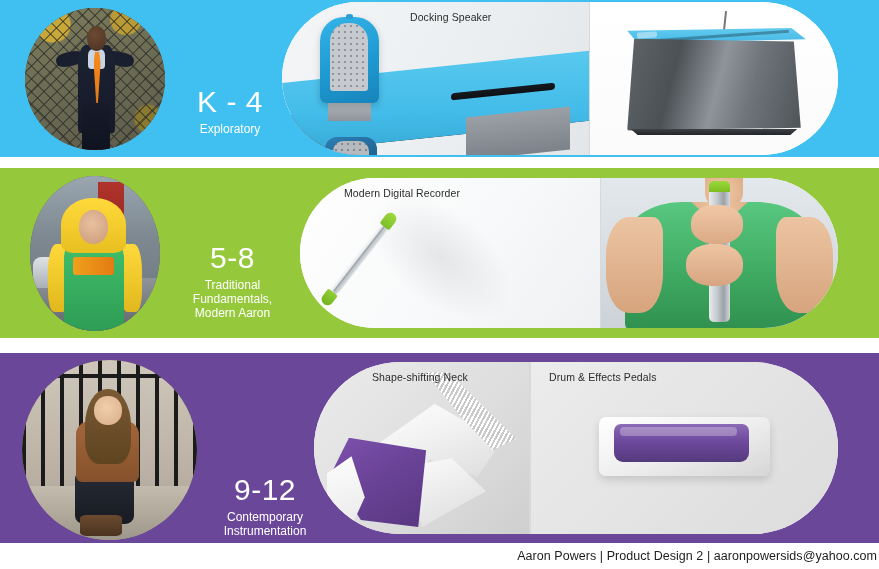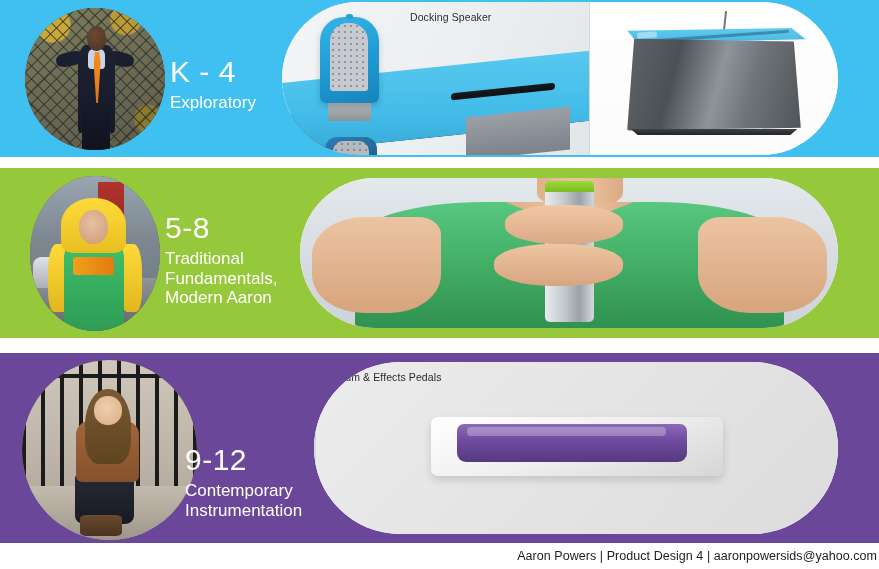--- a/index.html
+++ b/index.html
@@ -184,34 +184,35 @@
   }
   .ph3-boot {
     position:absolute; left:33%; bottom:2%; width:24%; height:12%;
     background: linear-gradient(180deg,#6b4a2e,#4a3320);
     border-radius: 16%;
   }
 
   
   .agegroup {
     position: absolute;
-    text-align: left;
+    text-align: center;
     color: #ffffff;
     line-height: 1.14;
+    margin-top: 30px;
     -webkit-font-smoothing: antialiased;
   }
   .agegroup .range {
     font-size: 30px;
     font-weight: 400;
     letter-spacing: .5px;
     display: block;
     margin-bottom: 4px;
   }
   .agegroup .desc {
-    font-size: 17px;
+    font-size: 12px;
     font-weight: 400;
     display: block;
     white-space: pre-line;
   }
 
   
   .card {
     position: absolute;
     background: #ffffff;
     overflow: hidden;
@@ -567,20 +568,30 @@
 
     <div class="agegroup" style="left:165px; top:43px; width:135px;">
       <span class="range">5-8</span>
       <span class="desc">Traditional
 Fundamentals,
 Modern Aaron</span>
     </div>
 
     <div class="card" style="left:300px; top:10px; width:538px; height:150px; border-radius:75px;">
 
+      <div class="card-pane g-left" style="flex:0 0 300px;">
+        <div class="g-shadow"></div>
+        <div class="g-recorder">
+          <div class="g-rec-shaft"></div>
+          <div class="g-rec-seam"></div>
+          <div class="g-rec-tip"></div>
+          <div class="g-rec-foot"></div>
+        </div>
+        <div class="pane-label" style="left:44px;">Modern Digital Recorder</div>
+      </div>
 
       <div class="pane-divider"></div>
 
       <div class="card-pane g-right" style="flex:1 1 auto;">
         <div class="g-neck"></div>
         <div class="g-torso"></div>
         <div class="g-vneck"></div>
         <div class="g-armL"></div>
         <div class="g-armR"></div>
         <div class="g-flute"></div>
@@ -609,30 +620,38 @@
     </div>
 
     <div class="agegroup" style="left:185px; top:90px; width:160px;">
       <span class="range">9-12</span>
       <span class="desc">Contemporary
 Instrumentation</span>
     </div>
 
     <div class="card" style="left:314px; top:9px; width:524px; height:172px; border-radius:86px;">
 
+      <div class="card-pane p-pane1" style="flex:0 0 215px;">
+        <div class="p1-strings"></div>
+        <div class="p1-neck"></div>
+        <div class="p1-horn"></div>
+        <div class="p1-body"></div>
+        <div class="p1-bodyWhite"></div>
+        <div class="pane-label" style="left:58px;">Shape-shifting Neck</div>
+      </div>
 
       <div class="pane-divider"></div>
 
 
       <div class="pane-divider"></div>
 
       <div class="card-pane p-pane3" style="flex:1 1 auto;">
         <div class="p3-pedalBase"></div>
         <div class="p3-pedalRoller"></div>
         <div class="p3-pedalHi"></div>
         <div class="pane-label" style="left:18px;">Drum &amp; Effects Pedals</div>
       </div>
     </div>
   </section>
 
-  <div class="footer">Aaron Powers | Product Design 4 | aaronpowersids@yahoo.com</div>
+  <div class="footer">Aaron Powers | Product Design 2 | aaronpowersids@yahoo.com</div>
 
 </div>
 
 </body></html>

